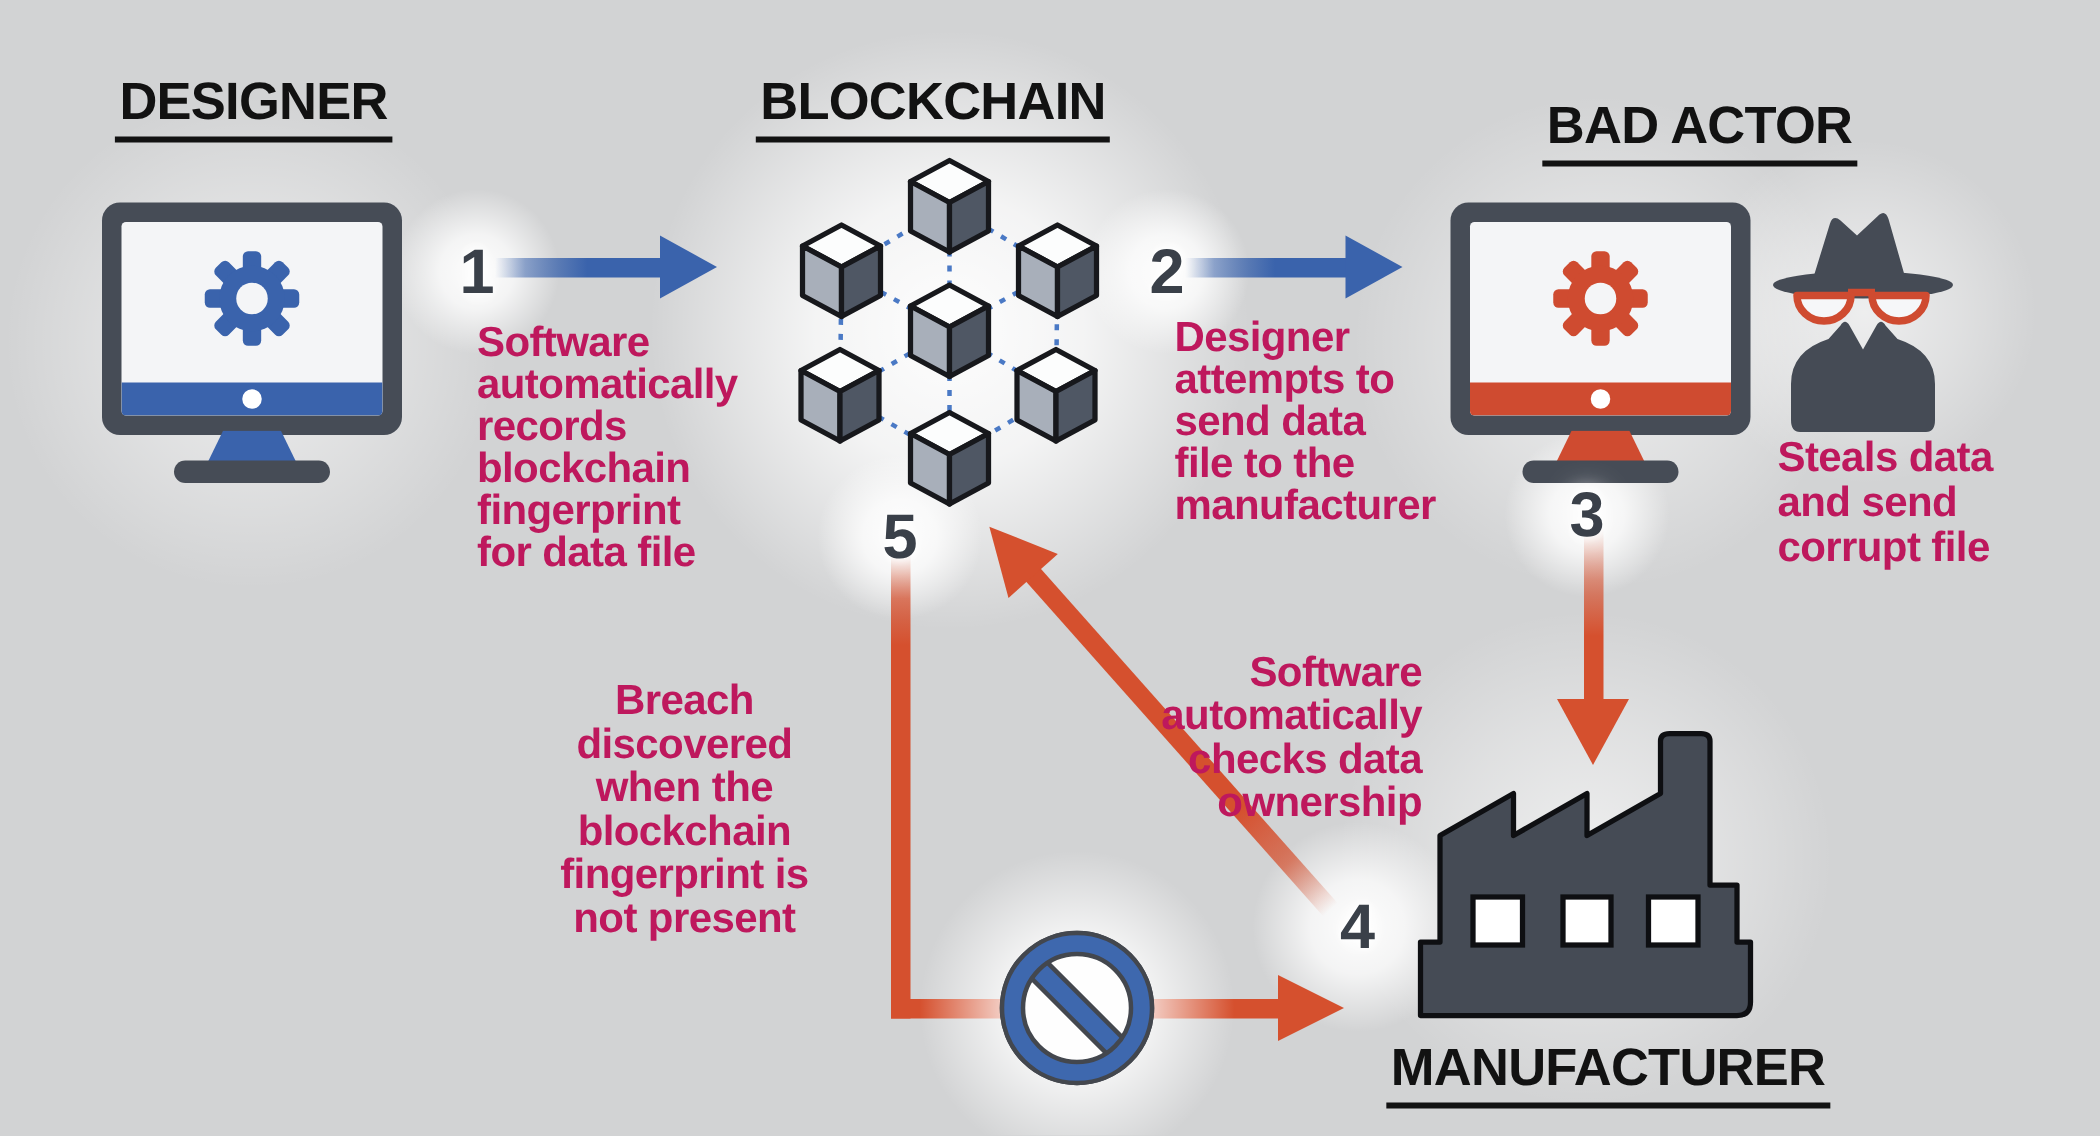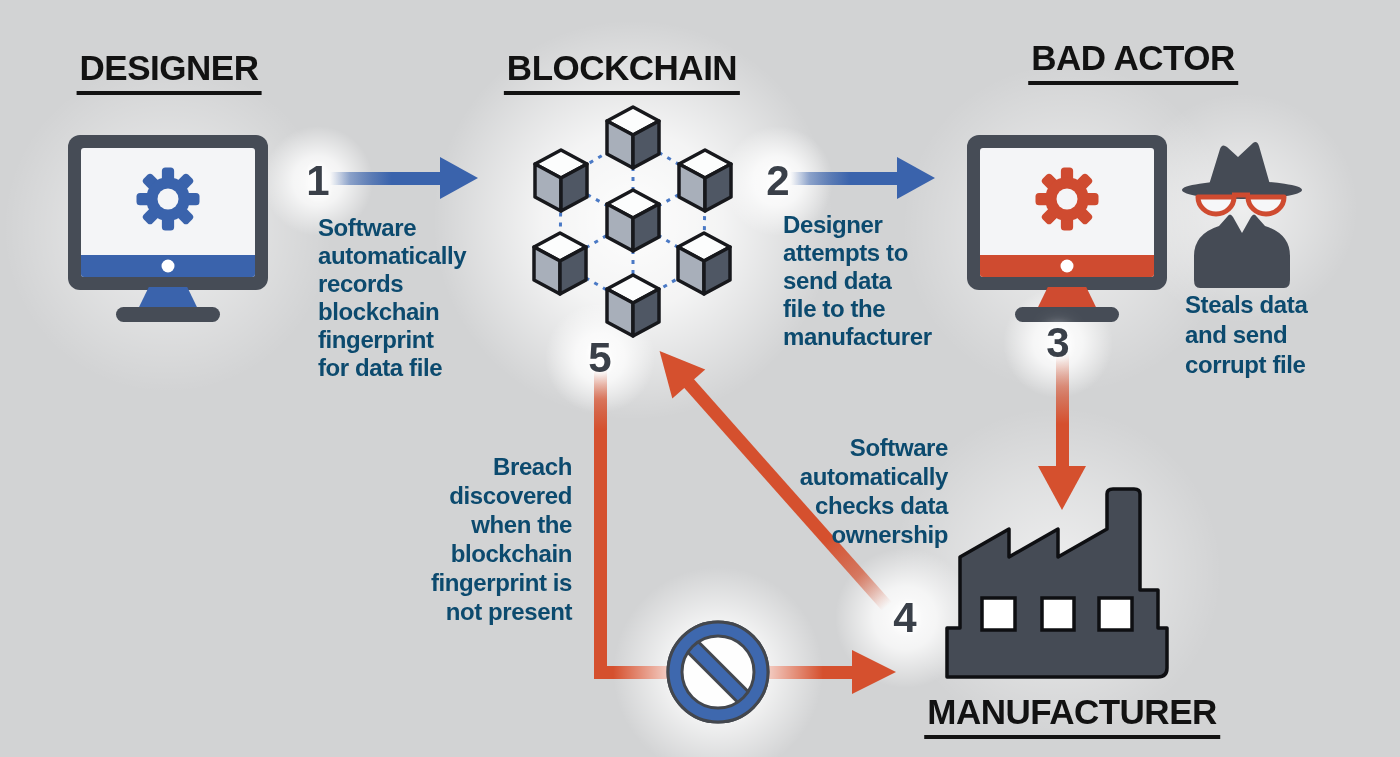--- a/index.html
+++ b/index.html
@@ -20,22 +20,22 @@
   }
   .glow.no-glow{z-index:3;}
   
   .title{
     position:absolute;transform:translateX(-50%);
     font-size:35px;font-weight:bold;letter-spacing:-.5px;color:#121212;
     border-bottom:4px solid #121212;padding:0 3px 3px 3px;white-space:nowrap;z-index:2;
   }
   
   .step-label{
-    position:absolute;font-size:24px;font-weight:bold;line-height:28px;
-    letter-spacing:-.4px;white-space:pre-line;z-index:2;color:#0c4a6e;
+    position:absolute;font-size:28px;font-weight:bold;line-height:28px;
+    letter-spacing:-.4px;white-space:pre-line;z-index:2;color:#be185d;
   }
   .step-label.right{text-align:right;}
   .step-num{
     position:absolute;transform:translate(-50%,-50%);
     font-size:42px;font-weight:bold;color:#3a4049;z-index:5;line-height:1;
     text-shadow:0 0 6px #fff,0 0 12px #fff,0 0 20px #fff;
   }
   
   .monitor{position:absolute;width:200px;height:190px;z-index:2;}
   .m-frame{position:absolute;left:0;top:0;width:200px;height:155px;background:#464c56;border-radius:12px;}
@@ -73,21 +73,21 @@
 <div class="glow" style="left:1057px;top:572px;width:330px;height:330px;"></div>
 <div class="glow strong" style="left:318px;top:181px;width:110px;height:110px;"></div>
 <div class="glow strong" style="left:778px;top:181px;width:110px;height:110px;"></div>
 <div class="glow strong" style="left:1058px;top:343px;width:110px;height:110px;"></div>
 <div class="glow strong" style="left:905px;top:618px;width:140px;height:140px;"></div>
 <div class="glow strong" style="left:600px;top:358px;width:110px;height:110px;"></div>
 <div class="glow strong no-glow" style="left:718px;top:672px;width:210px;height:210px;"></div>
 
 <div class="title" style="left:169px;top:48px;">DESIGNER</div>
 <div class="title" style="left:622px;top:48px;">BLOCKCHAIN</div>
-<div class="title" style="left:1133px;top:38px;">BAD ACTOR</div>
+<div class="title" style="left:1133px;top:64px;">BAD ACTOR</div>
 <div class="title" style="left:1072px;top:692px;">MANUFACTURER</div>
 
 <div class="arr tail-h-blue" style="left:330px;top:172px;width:112px;"></div>
 <div class="arr head-right-blue" style="left:440px;top:157px;"></div>
 
 <div class="arr tail-h-blue" style="left:790px;top:172px;width:109px;"></div>
 <div class="arr head-right-blue" style="left:897px;top:157px;"></div>
 
 <div class="arr tail-v-red" style="left:1056px;top:352px;height:116px;"></div>
 <div class="arr head-down-red" style="left:1038px;top:466px;"></div>
@@ -215,18 +215,18 @@
 send data
 file to the
 manufacturer</div>
 <div class="step-label" style="left:1185px;top:290px;line-height:30px;">Steals data
 and send
 corrupt file</div>
 <div class="step-label right" style="right:452px;top:433px;line-height:29px;">Software
 automatically
 checks data
 ownership</div>
-<div class="step-label right" style="right:828px;top:452px;line-height:29px;">Breach
+<div class="step-label right" style="right:861px;top:452px;line-height:29px;text-align:center;">Breach
 discovered
 when the
 blockchain
 fingerprint is
 not present</div>
 
 </body></html>

